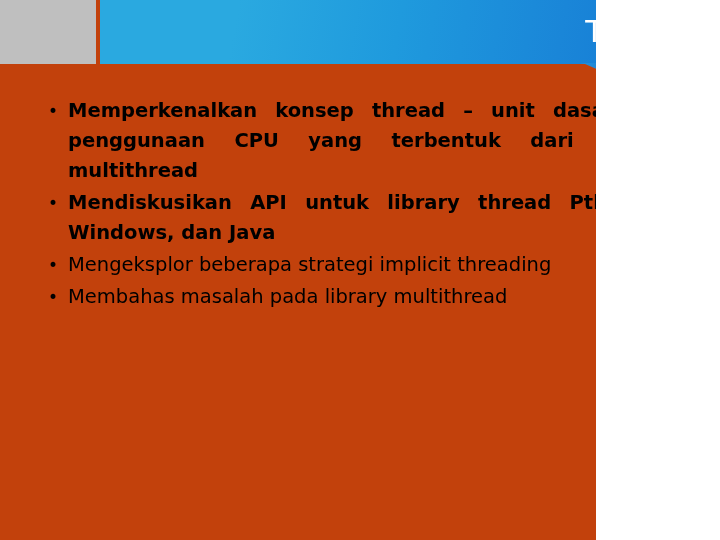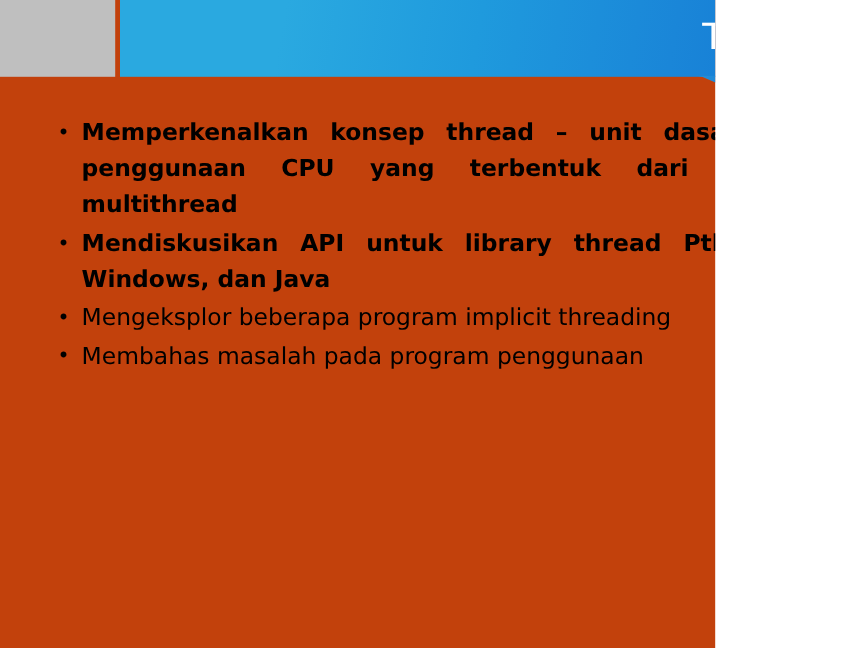--- a/index.html
+++ b/index.html
@@ -142,23 +142,23 @@
       <span class="btext">Memperkenalkan konsep thread – unit dasar dari penggunaan CPU yang terbentuk dari sistem multithread</span>
     </div>
 
     <div class="bullet-row justified">
       <span class="marker">•</span>
       <span class="btext">Mendiskusikan API untuk library thread Pthreads, Windows, dan Java</span>
     </div>
 
     <div class="bullet-row">
       <span class="marker">•</span>
-      <span class="btext">Mengeksplor beberapa program implicit threading</span>
+      <span class="btext">Mengeksplor beberapa strategi implicit threading</span>
     </div>
 
     <div class="bullet-row">
       <span class="marker">•</span>
-      <span class="btext">Membahas masalah pada program penggunaan</span>
+      <span class="btext">Membahas masalah pada library multithread</span>
     </div>
 
   </div>
 
 </div>
 
 </body></html>

